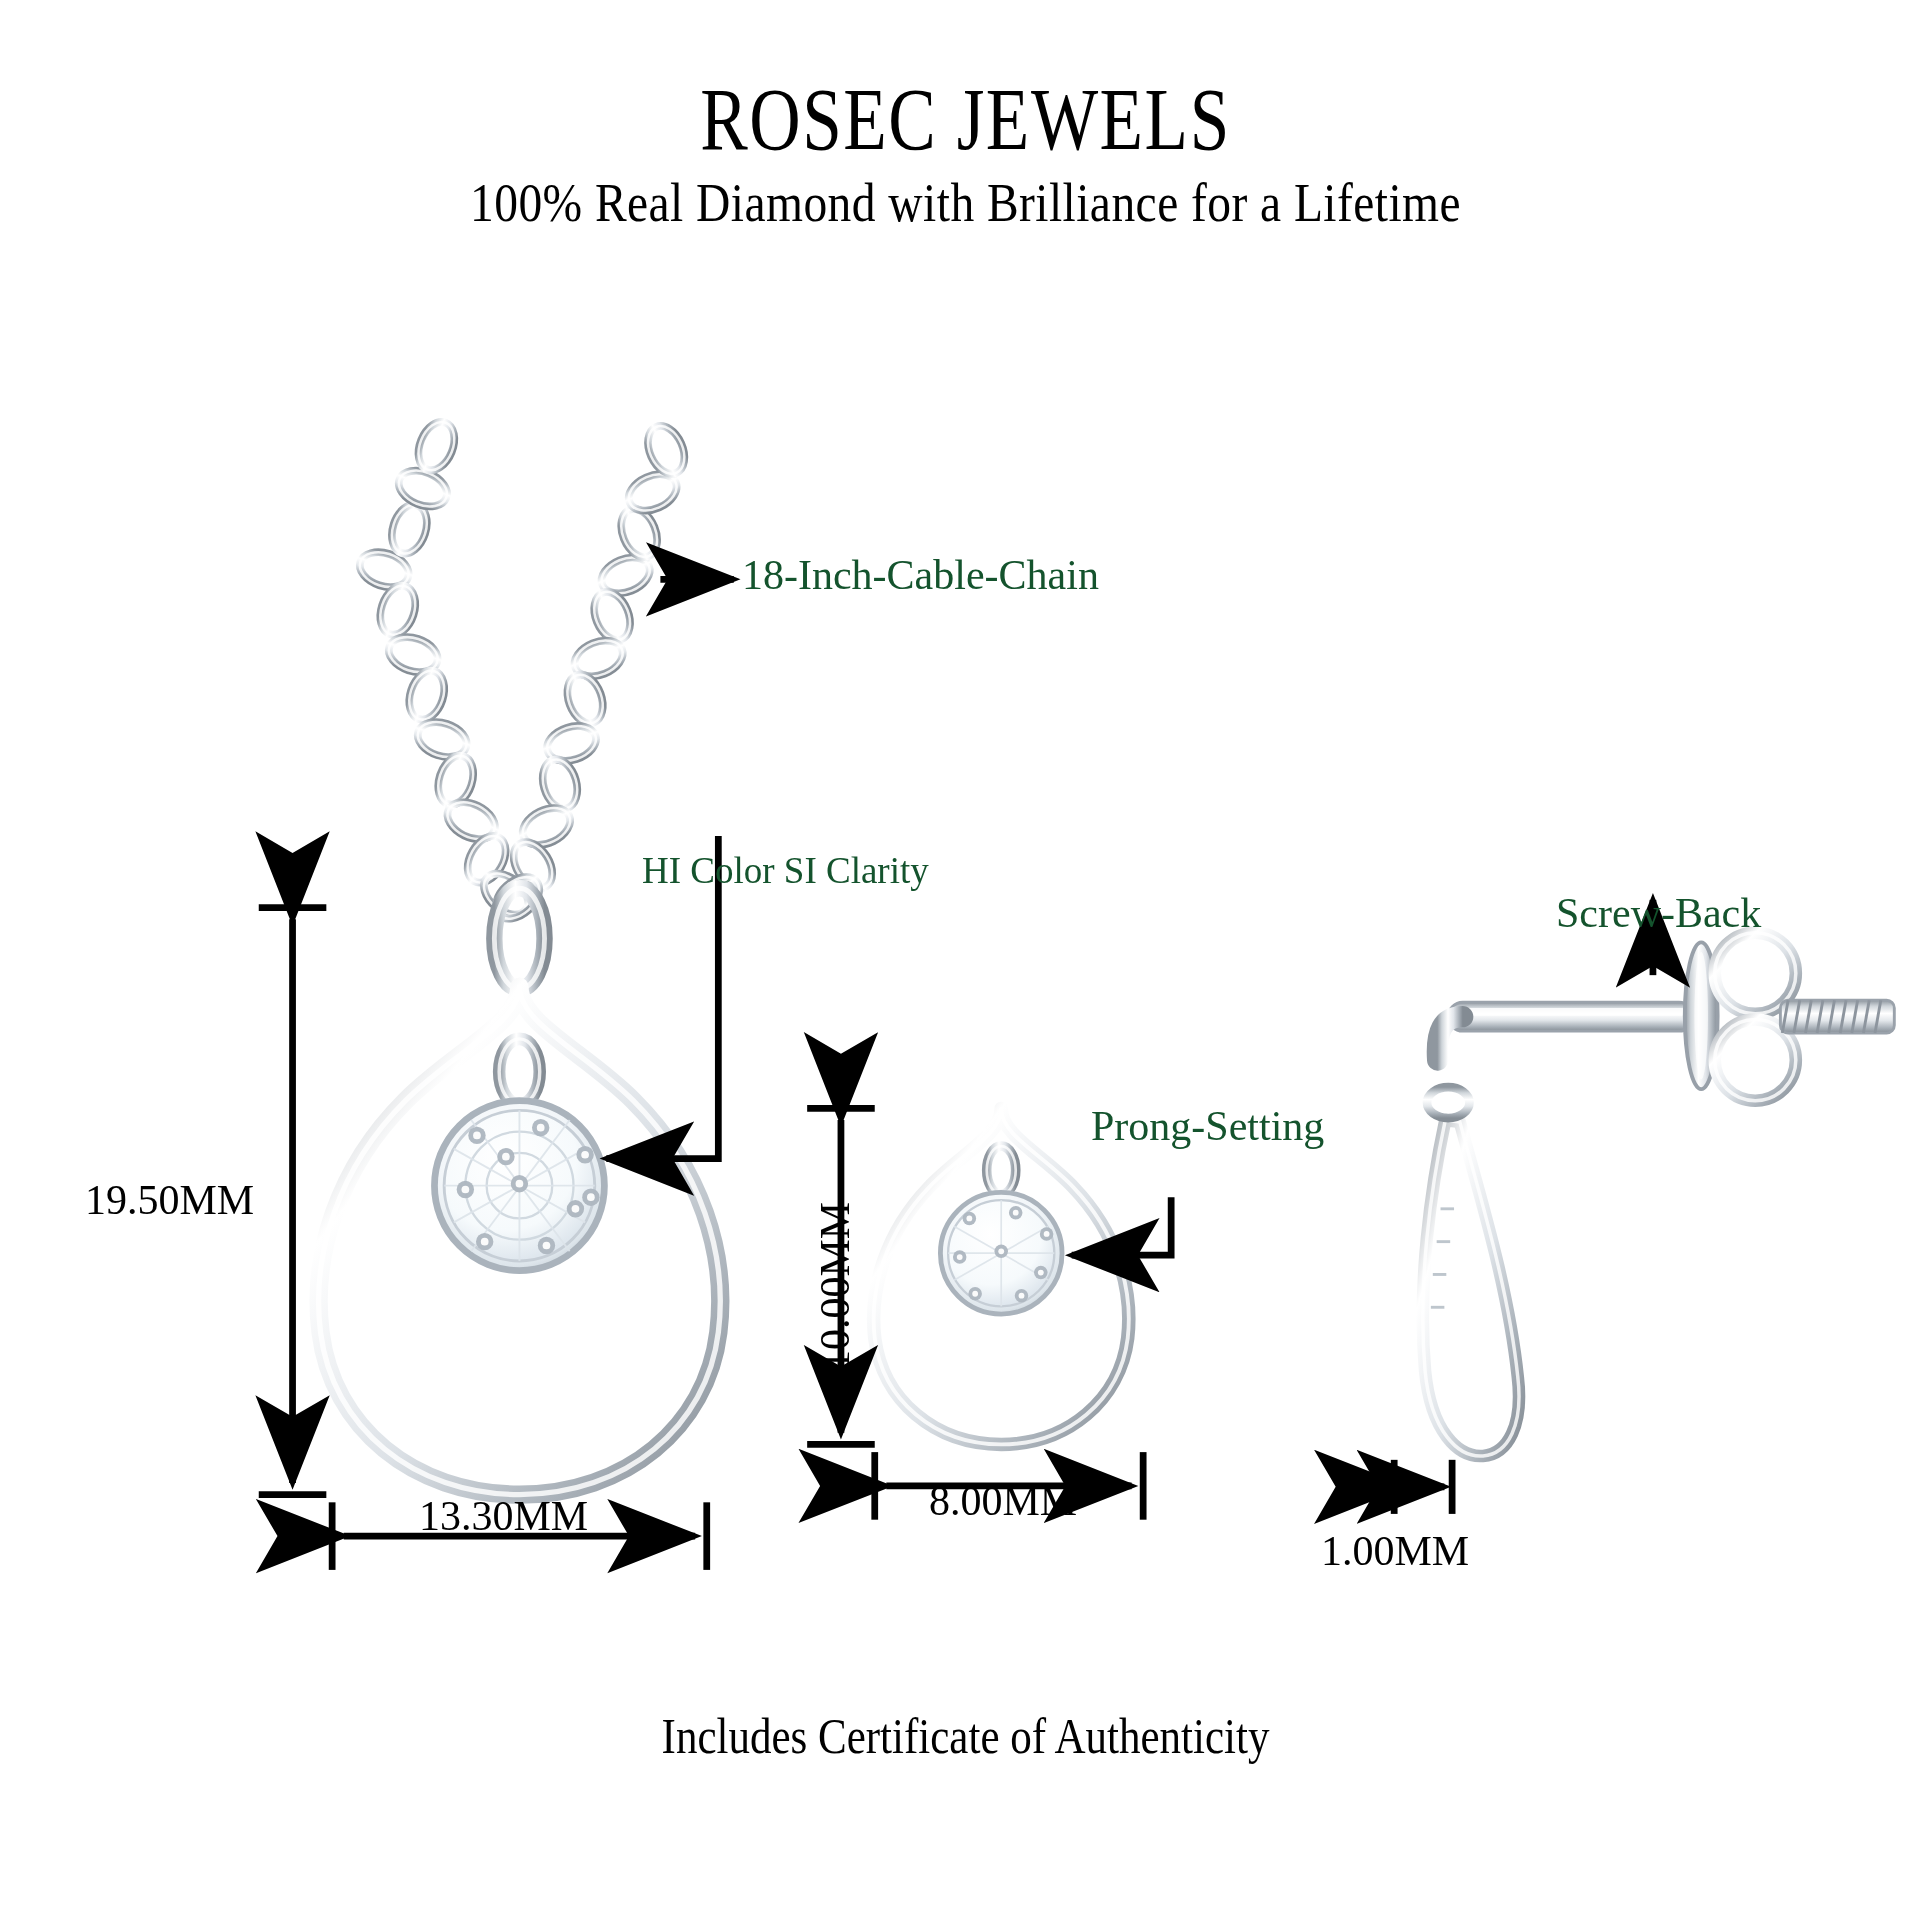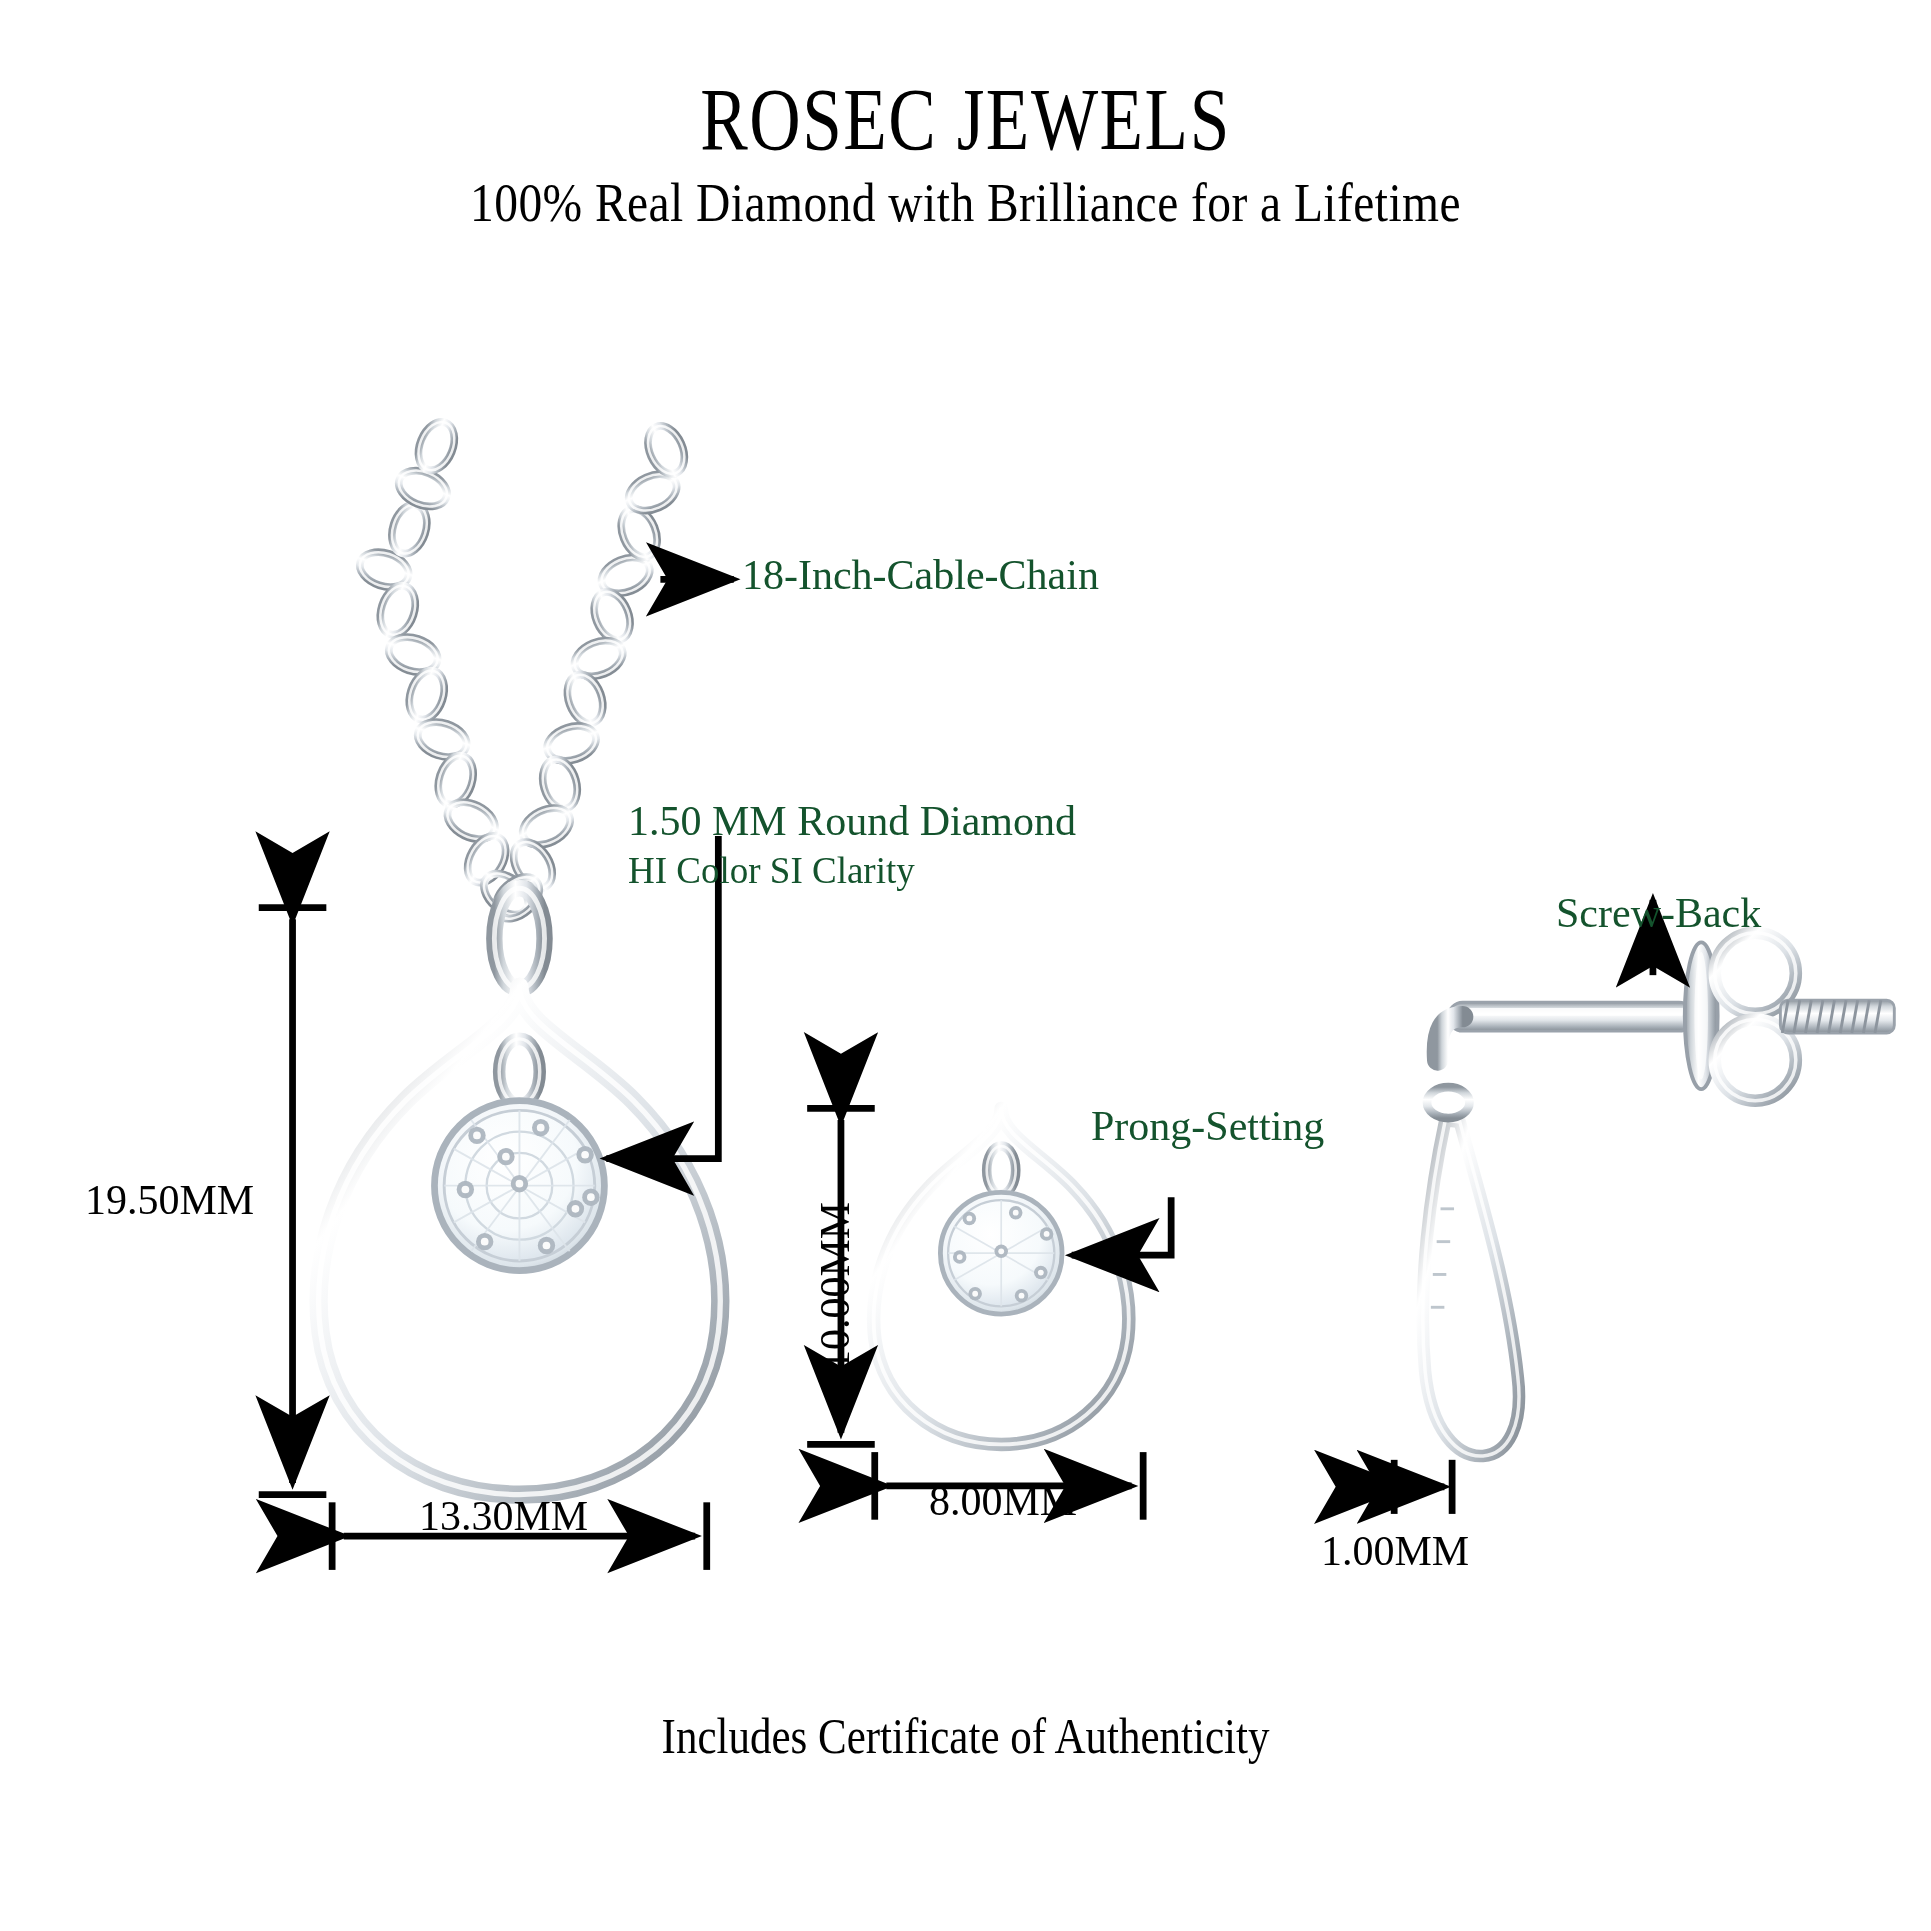--- a/index.html
+++ b/index.html
@@ -34,21 +34,21 @@
     transform:scaleX(0.86);transform-origin:center top;
     white-space:nowrap;
   }
 
   .callout{
     position:absolute;
     font-family:"Liberation Serif", serif;
     color:#14532d;white-space:nowrap;line-height:1.12;
   }
   .callout.l1{font-size:42px;}
-  .callout.l2{font-size:37px;}
+  .callout.l2{font-size:37px;margin-left:14px;}
 
   .dim-label{
     position:absolute;
     font-family:"Liberation Serif", serif;
     font-size:42px;white-space:nowrap;color:#000;
   }
   .dim-label.vert{
     transform-origin:left top;
     transform:rotate(-90deg);
   }
@@ -399,21 +399,20 @@
       <line x1="918" y1="1539" x2="1172" y2="1539" marker-start="url(#ah2)" marker-end="url(#ah)"></line>
 
       <line x1="1444" y1="1512" x2="1444" y2="1568"></line>
       <line x1="1504" y1="1512" x2="1504" y2="1568"></line>
       <line x1="1452" y1="1540" x2="1496" y2="1540" marker-start="url(#ah2)" marker-end="url(#ah)"></line>
     </g>
   </svg>
 
   <div class="callout l1" style="left:742px;top:552px;">18-Inch-Cable-Chain</div>
 
-  <div class="callout l1" style="left:628px;top:798px;">1.50 MM Round Diamond</div>
   <div class="callout l2" style="left:628px;top:850px;">HI Color SI Clarity</div>
 
   <div class="callout l1" style="left:1079px;top:1103px;margin-left:12px;">Prong-Setting</div>
 
   <div class="callout l1" style="left:1556px;top:890px;">Screw-Back</div>
 
   <div class="dim-label" style="left:85px;top:1176px;">19.50MM</div>
   <div class="dim-label" style="left:419px;top:1492px;">13.30MM</div>
 
   <div class="dim-label vert" style="left:811px;top:1371px;">10.00MM</div>

